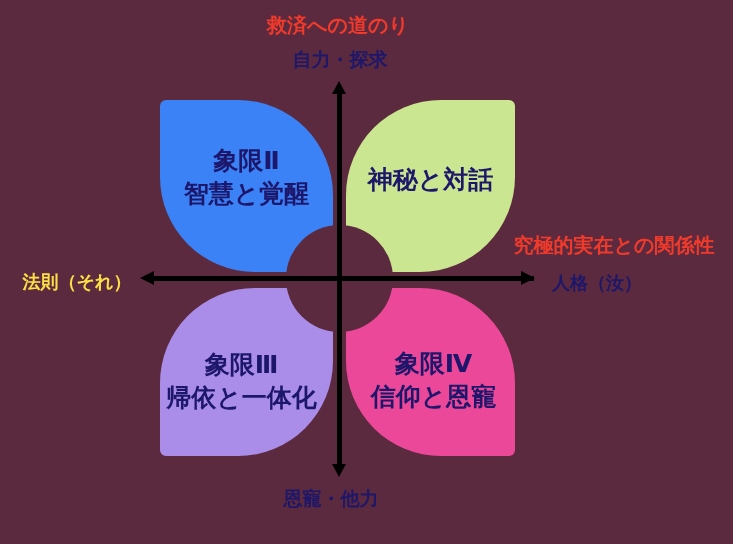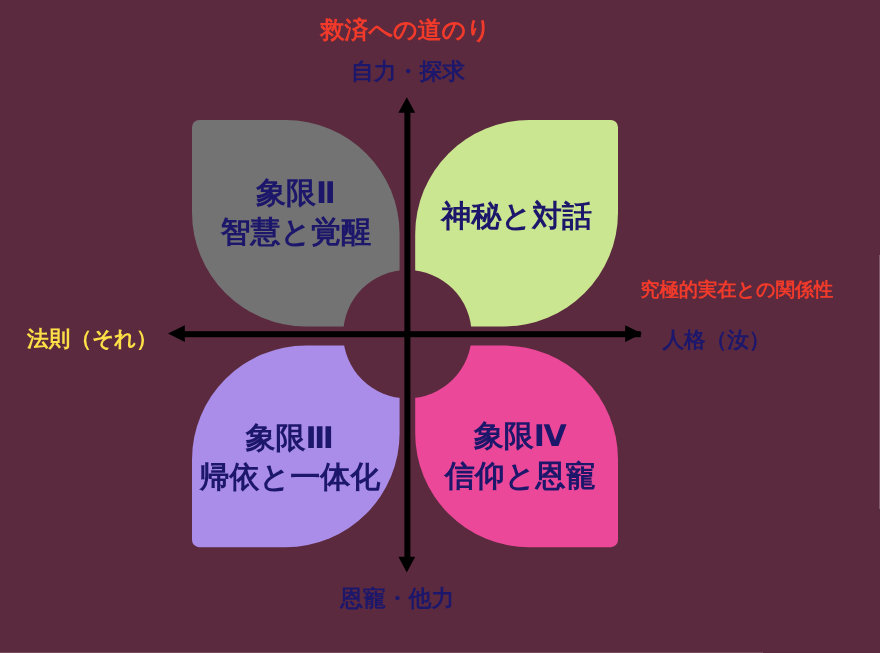--- a/index.html
+++ b/index.html
@@ -36,31 +36,31 @@
   .axis-h { left: 152px; top: 276px; width: 382px; height: 5px; }
   .axis-v { left: 337px; top: 92px; width: 5px; height: 374px; }
   .arrow { position: absolute; width: 0; height: 0; }
   .arrow-left  { left: 140px; top: 271px; border-top: 7px solid transparent; border-bottom: 7px solid transparent; border-right: 14px solid #000; }
   .arrow-right { left: 521px; top: 271px; border-top: 7px solid transparent; border-bottom: 7px solid transparent; border-left: 14px solid #000; }
   .arrow-up    { left: 332px; top: 81px;  border-left: 7px solid transparent; border-right: 7px solid transparent; border-bottom: 13px solid #000; }
   .arrow-down  { left: 332px; top: 464px; border-left: 7px solid transparent; border-right: 7px solid transparent; border-top: 13px solid #000; }
   .lbl { position: absolute; font-weight: bold; white-space: nowrap; transform: translateX(-50%); }
   .lbl-top-red    { left: 338px; top: 12px;  font-size: 20px; }
   .lbl-axis-top   { left: 340px; top: 47px;  font-size: 19px; }
-  .lbl-right-red  { left: 614px; top: 232px; font-size: 16px; }
+  .lbl-right-red  { left: 614px; top: 232px; font-size: 20px; }
   .lbl-axis-right { left: 597px; top: 271px; font-size: 18px; }
   .lbl-axis-left  { left: 77px;  top: 270px; font-size: 18px; }
   .lbl-axis-bottom{ left: 331px; top: 486px; font-size: 19px; }
 </style>
 </head>
 <body>
 
 <div class="stage" style="background-color: rgb(92, 42, 62);">
 
-  <div class="petal petal-q2" style="background-color: #737373;">
+  <div class="petal petal-q2" style="background-color: #3b82f6;">
     <div class="petal-text" style="color: rgb(29, 23, 107);">
       <div>象限Ⅱ</div>
       <div>智慧と覚醒</div>
     </div>
   </div>
 
   <div class="petal petal-q1" style="background-color: rgb(203, 230, 144);">
     <div class="petal-text" style="color: rgb(29, 23, 107);">
       <div>神秘と対話</div>
     </div>

